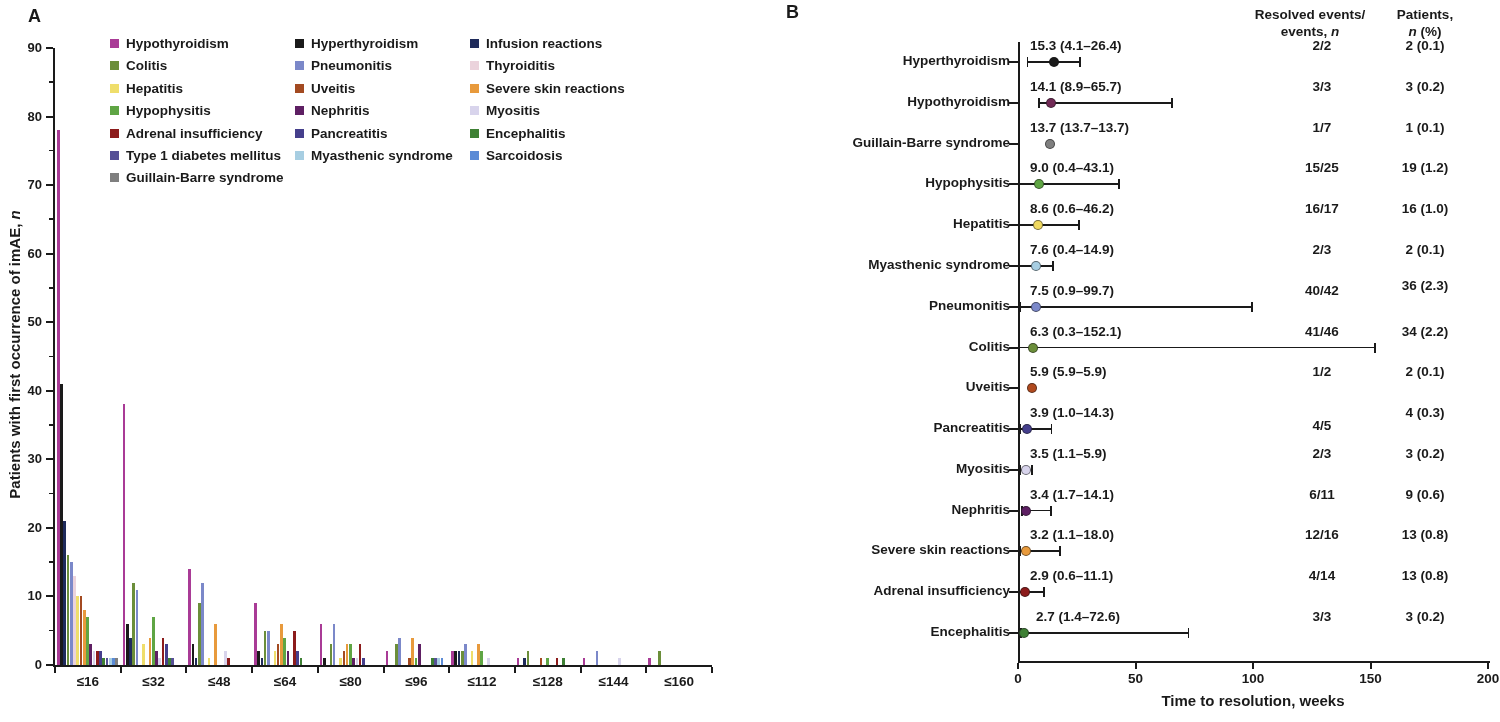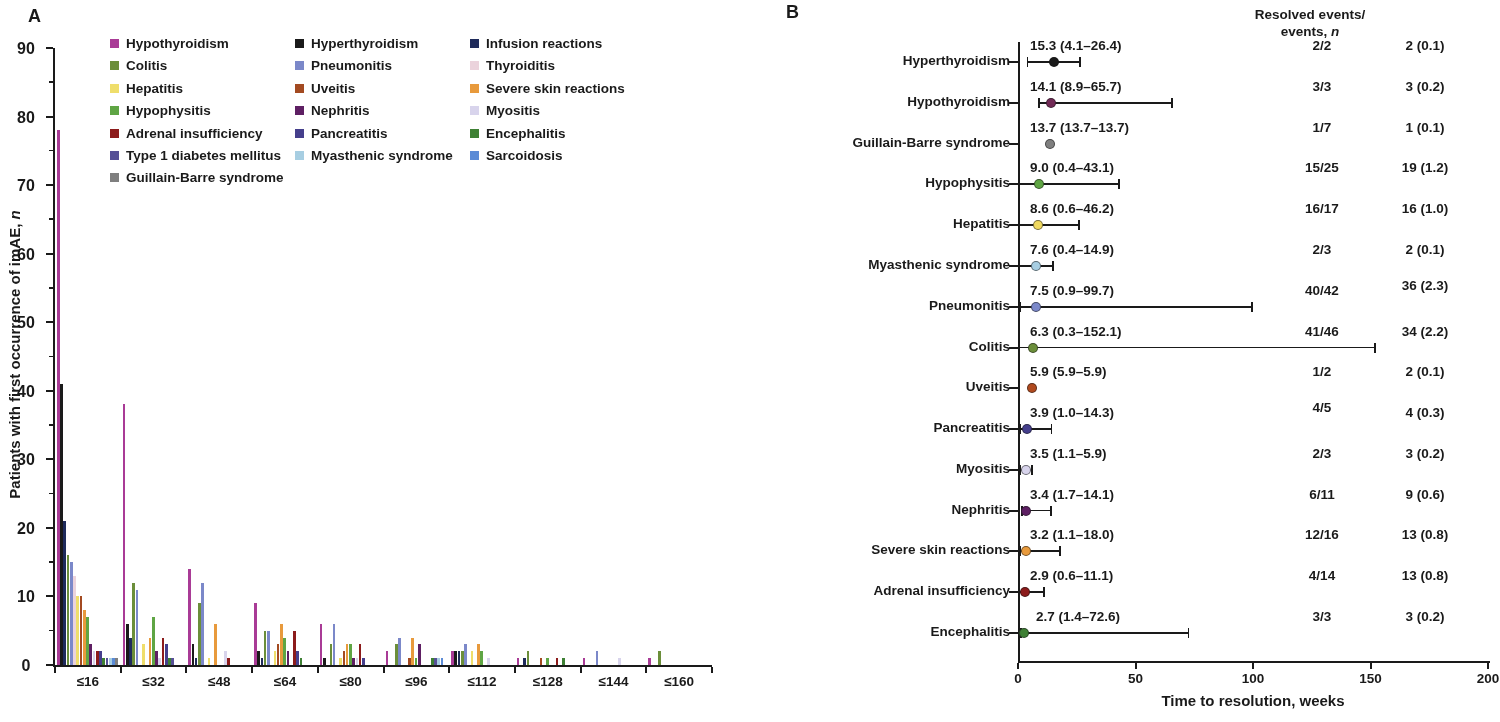--- a/index.html
+++ b/index.html
@@ -13,21 +13,21 @@
     position:absolute;left:-296px;top:346px;width:620px;text-align:center;
     transform:rotate(-90deg);font-size:15px;
   }
   .xlabel{position:absolute;font-size:15px;text-align:center;}
   .colhead{position:absolute;font-size:13.5px;text-align:center;line-height:17px;}
   i{font-style:italic;}
   .tickline{position:absolute;background:#1a1a1a;}
   .barslot{position:absolute;}
   .legend-item{position:absolute;display:flex;align-items:center;gap:7px;font-size:13.5px;white-space:nowrap;}
   .legend-swatch{width:9px;height:9px;flex:0 0 9px;}
-  .ytick-label{position:absolute;font-size:16px;text-align:center;}
+  .ytick-label{position:absolute;font-size:13px;text-align:right;}
   .xtick-label{position:absolute;font-size:13.5px;text-align:center;}
   .b-row-label{position:absolute;font-size:13.5px;text-align:right;white-space:nowrap;}
   .b-value{position:absolute;font-size:13.5px;white-space:nowrap;}
   .b-col{position:absolute;font-size:13.5px;text-align:center;white-space:nowrap;}
   .dot{position:absolute;border-radius:50%;box-sizing:border-box;border:1px solid rgba(20,20,20,0.55);}
 </style>
 </head>
 <body>
 
 <div id="figure">
@@ -267,20 +267,24 @@
         <div class="barslot" style="left: 658.042px; top: 651.289px; width: 2.59789px; height: 13.7111px; background: rgb(107, 142, 58);"></div>
       </div>
   </section>
 
   <section class="abs" id="panelB" style="left:760px;top:0;width:740px;height:722px;">
     <div class="panel-label" style="left:26px;top:2px;">B</div>
     <div class="colhead" style="left:480px;top:6px;width:140px;">
       <span>Resolved events/</span><br>
       <span>events, </span><i>n</i><span></span>
     </div>
+    <div class="colhead" style="left:595px;top:6px;width:140px;">
+      <span>Patients,</span><br>
+      <i>n</i><span> (%)</span>
+    </div>
     <div class="abs" id="b-plot" style="left:0;top:0;width:740px;height:722px;">
         <div class="tickline" style="left: 258px; top: 42px; width: 1.8px; height: 619px; background: rgb(26, 26, 26);"></div>
         <div class="tickline" style="left: 258px; top: 661px; width: 472px; height: 2px; background: rgb(26, 26, 26);"></div>
         <div class="tickline" style="left: 257px; top: 663px; width: 2px; height: 6px; background: rgb(26, 26, 26);"></div>
         <div class="xtick-label" style="left: 228px; top: 671px; width: 60px;">0</div>
         <div class="tickline" style="left: 374.5px; top: 663px; width: 2px; height: 6px; background: rgb(26, 26, 26);"></div>
         <div class="xtick-label" style="left: 345.5px; top: 671px; width: 60px;">50</div>
         <div class="tickline" style="left: 492px; top: 663px; width: 2px; height: 6px; background: rgb(26, 26, 26);"></div>
         <div class="xtick-label" style="left: 463px; top: 671px; width: 60px;">100</div>
         <div class="tickline" style="left: 609.5px; top: 663px; width: 2px; height: 6px; background: rgb(26, 26, 26);"></div>
@@ -362,21 +366,21 @@
         <div class="b-value" style="left: 270px; top: 364.286px;">5.9 (5.9–5.9)</div>
         <div class="b-col" style="left: 492px; top: 364.286px; width: 140px;">1/2</div>
         <div class="b-col" style="left: 595px; top: 364.286px; width: 140px;">2 (0.1)</div>
         <div class="b-row-label" style="left: 6px; top: 420.071px; width: 244px;">Pancreatitis</div>
         <div class="tickline" style="left: 249px; top: 428.071px; width: 9px; height: 2px; background: rgb(26, 26, 26);"></div>
         <div class="tickline" style="left: 260.35px; top: 428.071px; width: 31.255px; height: 1.8px; background: rgb(26, 26, 26);"></div>
         <div class="tickline" style="left: 259.35px; top: 424.071px; width: 1.8px; height: 10px; background: rgb(26, 26, 26);"></div>
         <div class="tickline" style="left: 290.605px; top: 424.071px; width: 1.8px; height: 10px; background: rgb(26, 26, 26);"></div>
         <div class="dot" style="left: 262.165px; top: 424.071px; width: 10px; height: 10px; background: rgb(69, 63, 140);"></div>
         <div class="b-value" style="left: 270px; top: 405.071px;">3.9 (1.0–14.3)</div>
-        <div class="b-col" style="left: 492px; top: 400px; width: 140px;">4/5</div>
+        <div class="b-col" style="left: 492px; top: 418px; width: 140px;">4/5</div>
         <div class="b-col" style="left: 595px; top: 405.071px; width: 140px;">4 (0.3)</div>
         <div class="b-row-label" style="left: 6px; top: 460.857px; width: 244px;">Myositis</div>
         <div class="tickline" style="left: 249px; top: 468.857px; width: 9px; height: 2px; background: rgb(26, 26, 26);"></div>
         <div class="tickline" style="left: 260.585px; top: 468.857px; width: 11.28px; height: 1.8px; background: rgb(26, 26, 26);"></div>
         <div class="tickline" style="left: 259.585px; top: 464.857px; width: 1.8px; height: 10px; background: rgb(26, 26, 26);"></div>
         <div class="tickline" style="left: 270.865px; top: 464.857px; width: 1.8px; height: 10px; background: rgb(26, 26, 26);"></div>
         <div class="dot" style="left: 261.225px; top: 464.857px; width: 10px; height: 10px; background: rgb(216, 212, 236);"></div>
         <div class="b-value" style="left: 270px; top: 445.857px;">3.5 (1.1–5.9)</div>
         <div class="b-col" style="left: 492px; top: 445.857px; width: 140px;">2/3</div>
         <div class="b-col" style="left: 595px; top: 445.857px; width: 140px;">3 (0.2)</div>

